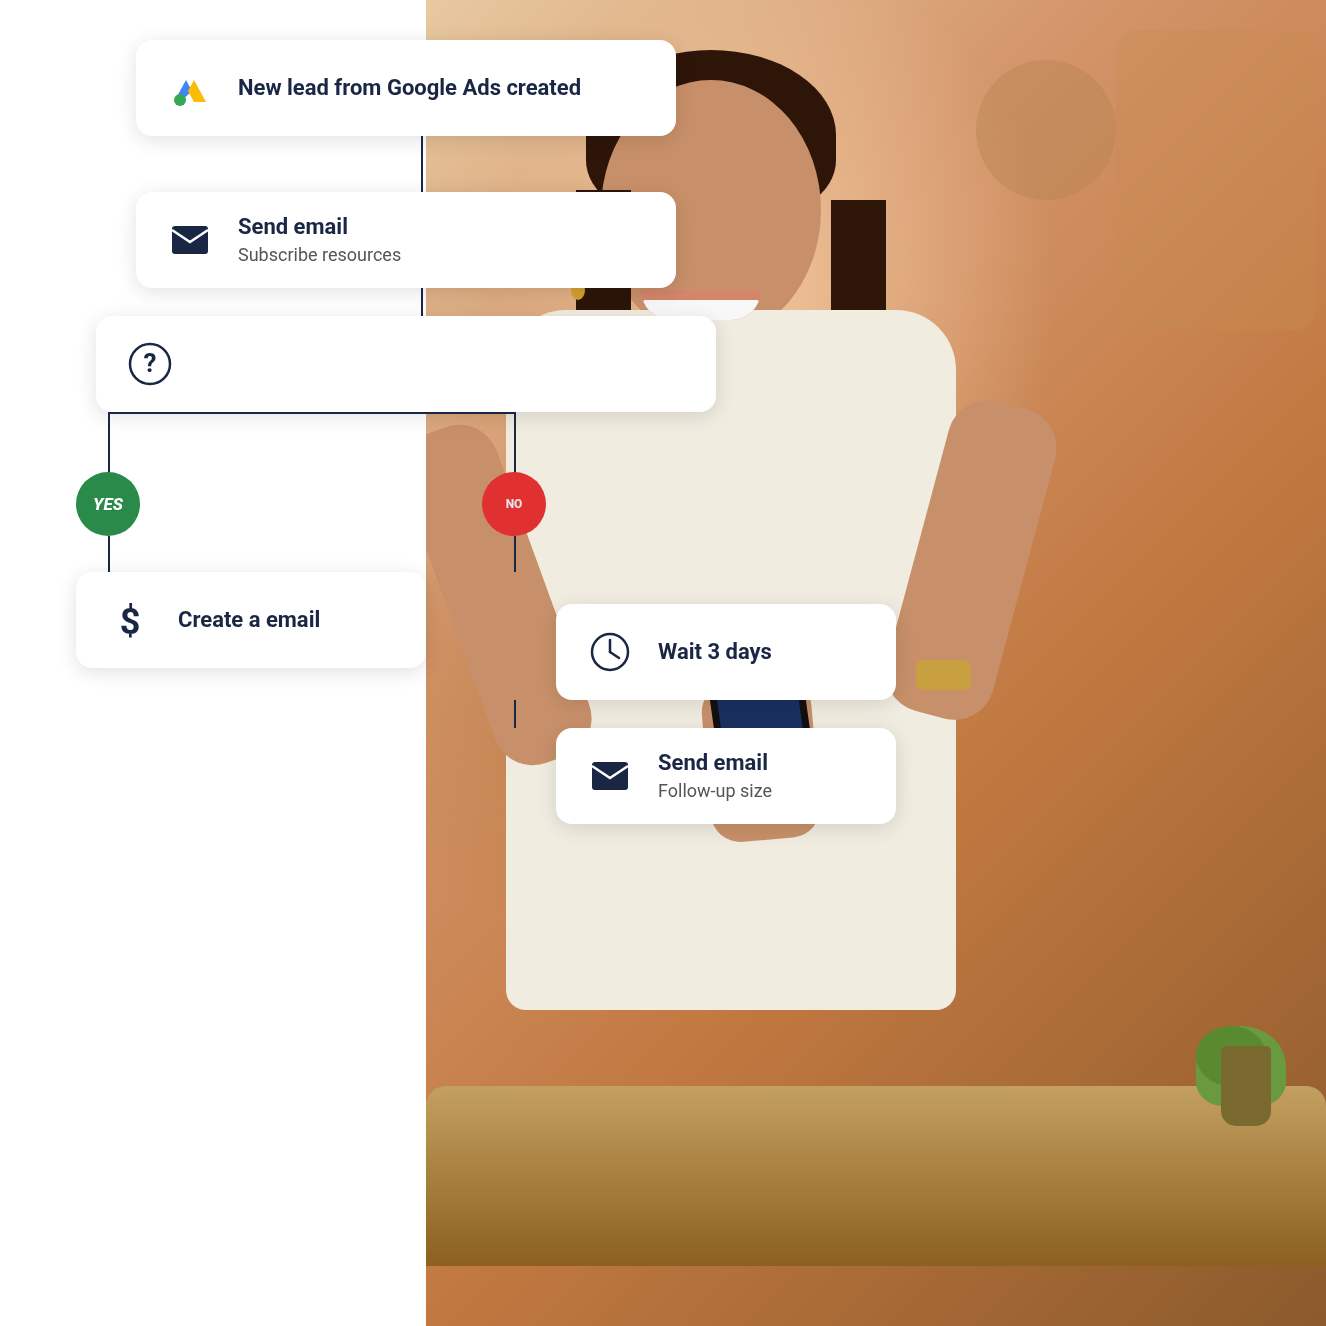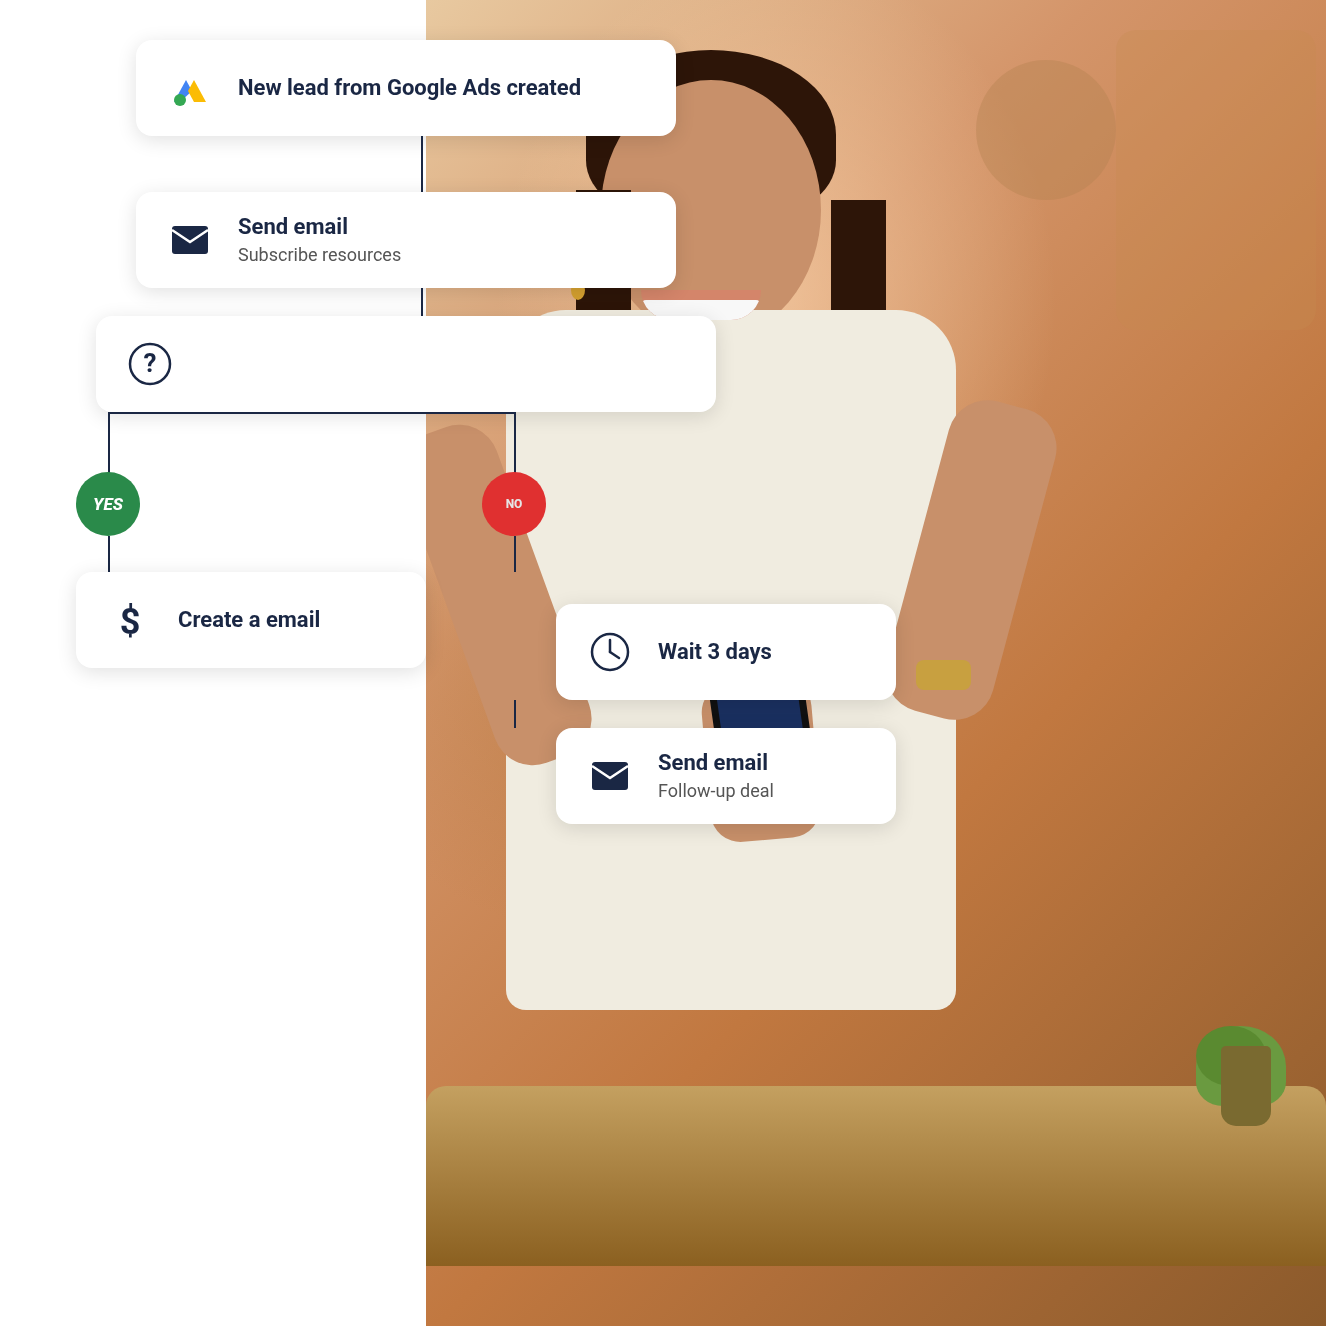--- a/index.html
+++ b/index.html
@@ -416,21 +416,21 @@
 
         <div class="wf-card right-action">
           <div class="card-icon">
             <svg width="38" height="30" viewBox="0 0 38 30" fill="none">
               <rect x="1" y="1" width="36" height="28" rx="3" fill="#1a2744"></rect>
               <path d="M1 5 L19 17 L37 5" stroke="white" stroke-width="2.5" fill="none"></path>
             </svg>
           </div>
           <div class="card-text">
             <span class="card-title">Send email</span>
-            <span class="card-subtitle">Follow-up deal</span>
+            <span class="card-subtitle">Follow-up size</span>
           </div>
         </div>
       </div>
 
     </div>
 
   </div>
 
 </div>
 

